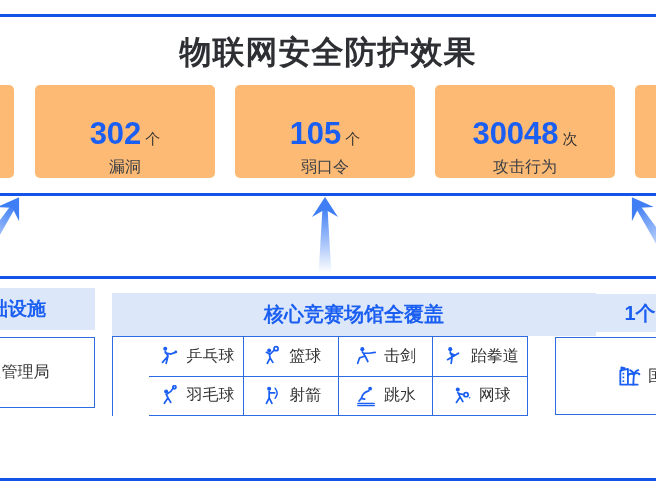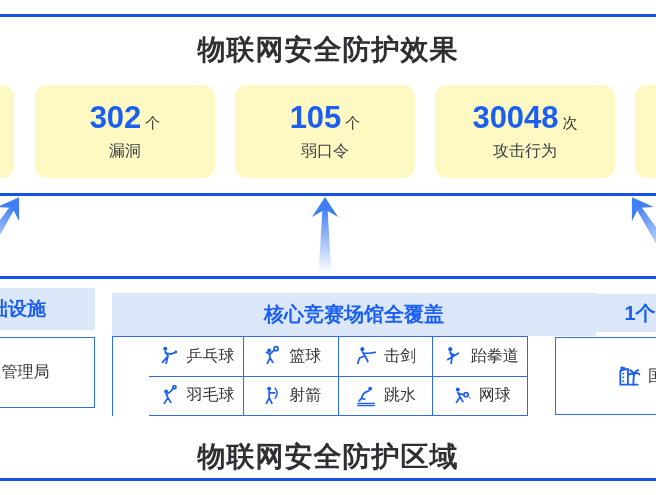--- a/index.html
+++ b/index.html
@@ -6,28 +6,28 @@
   body { background:#fff; font-family:"Liberation Sans", "DejaVu Sans", sans-serif; }
   .stage { position:relative; width:656px; height:495px; background:#ffffff; overflow:hidden; }
 
   .hline { position:absolute; left:0; width:656px; height:3px; background:#1353e8; }
   .hline.top    { top:14px; }
   .hline.mid1   { top:193px; }
   .hline.mid2   { top:276px; }
   .hline.bottom { top:478px; }
 
   .big-title { position:absolute; left:0; width:656px; text-align:center;
-               font-size:28px; font-weight:bold; color:#2d2f33; letter-spacing:1px; }
+               font-size:32px; font-weight:bold; color:#2d2f33; letter-spacing:1px; }
   .big-title.top-title { top:31px; }
   .big-title.bottom-title { top:438px; }
 
   
   .stat-card { position:absolute; top:85px; width:180px; height:93px;
-               background:#fef9c3; border-radius:12px;
-               display:flex; flex-direction:column; align-items:center; justify-content:center; }
+               background:#fdba74; border-radius:5px;
+               display:flex; flex-direction:column; align-items:center; justify-content:flex-end; }
   .stat-card.partial-left  { left:-166px; }
   .stat-card.pos-1 { left:35px; }
   .stat-card.pos-2 { left:235px; }
   .stat-card.pos-3 { left:435px; }
   .stat-card.partial-right { left:635px; }
   .stat-num-row { display:flex; align-items:baseline; }
   .stat-value { font-size:31px; font-weight:bold; color:#1b5ff2; line-height:1; }
   .stat-unit  { font-size:15px; color:#333333; margin-left:4px; }
   .stat-label { font-size:16px; color:#3a3f45; margin-top:8px; }
 
@@ -231,16 +231,15 @@
         <rect x="6" y="12.5" width="1.6" height="1.6" fill="#1b5ff2" stroke="none"></rect>
         <rect x="6" y="16" width="1.6" height="1.6" fill="#1b5ff2" stroke="none"></rect>
         <path d="M16 20 C16 15.5 16.4 12.5 16.6 10.5"></path>
         <path d="M16.6 10.5 C13.8 9.4 12.6 10 11.6 11 M16.6 10.5 C19 8.6 20.6 9.4 21.6 10.4 M16.6 10.5 C15.6 7.6 14.2 7.2 13 6.6 M16.6 10.5 C17.6 7.6 19.4 6.8 20.6 6.6"></path>
         <path d="M12.5 20 H20"></path>
       </svg>
     </span>
     <span class="glyph">国</span>
   </div>
 
-  <div class="big-title bottom-title">物联网安全防护区域</div>
   <div class="hline bottom"></div>
 
 </div>
 
 </body></html>

